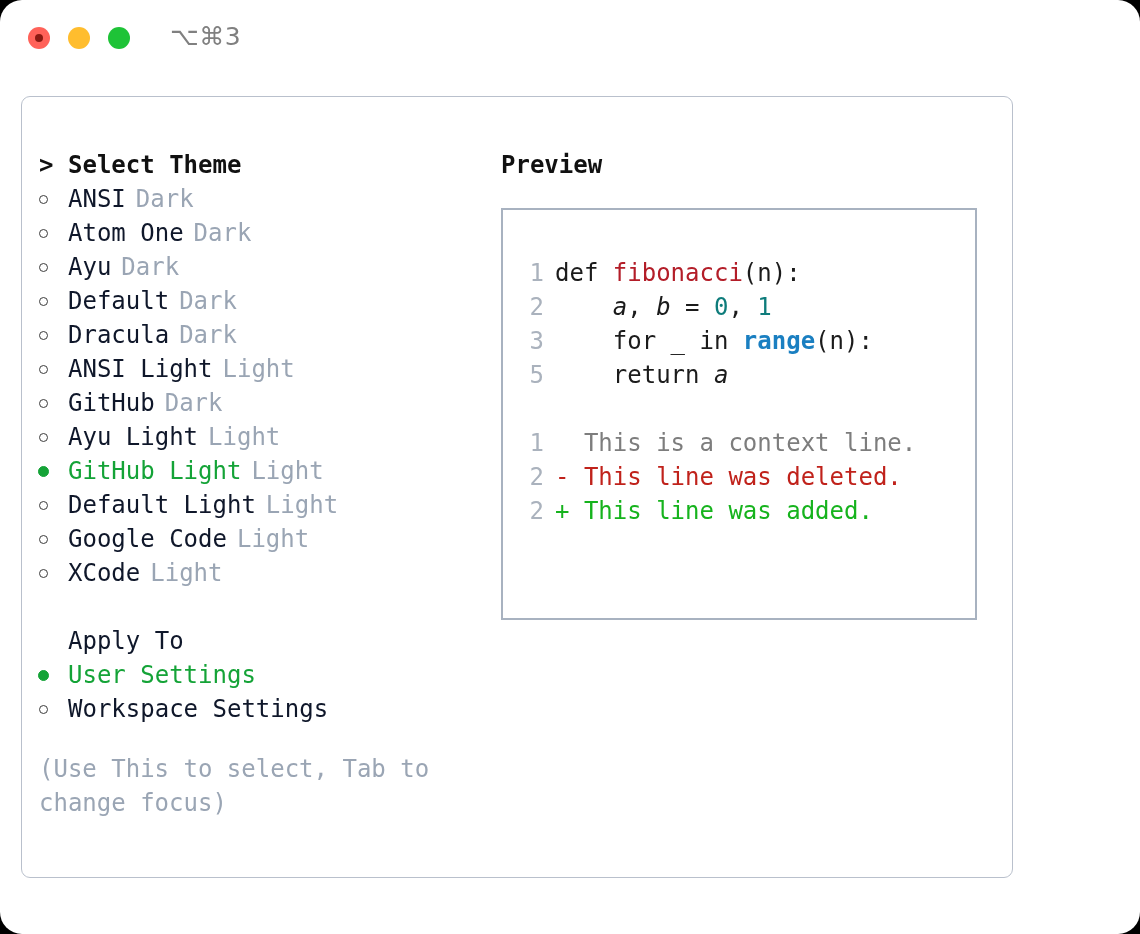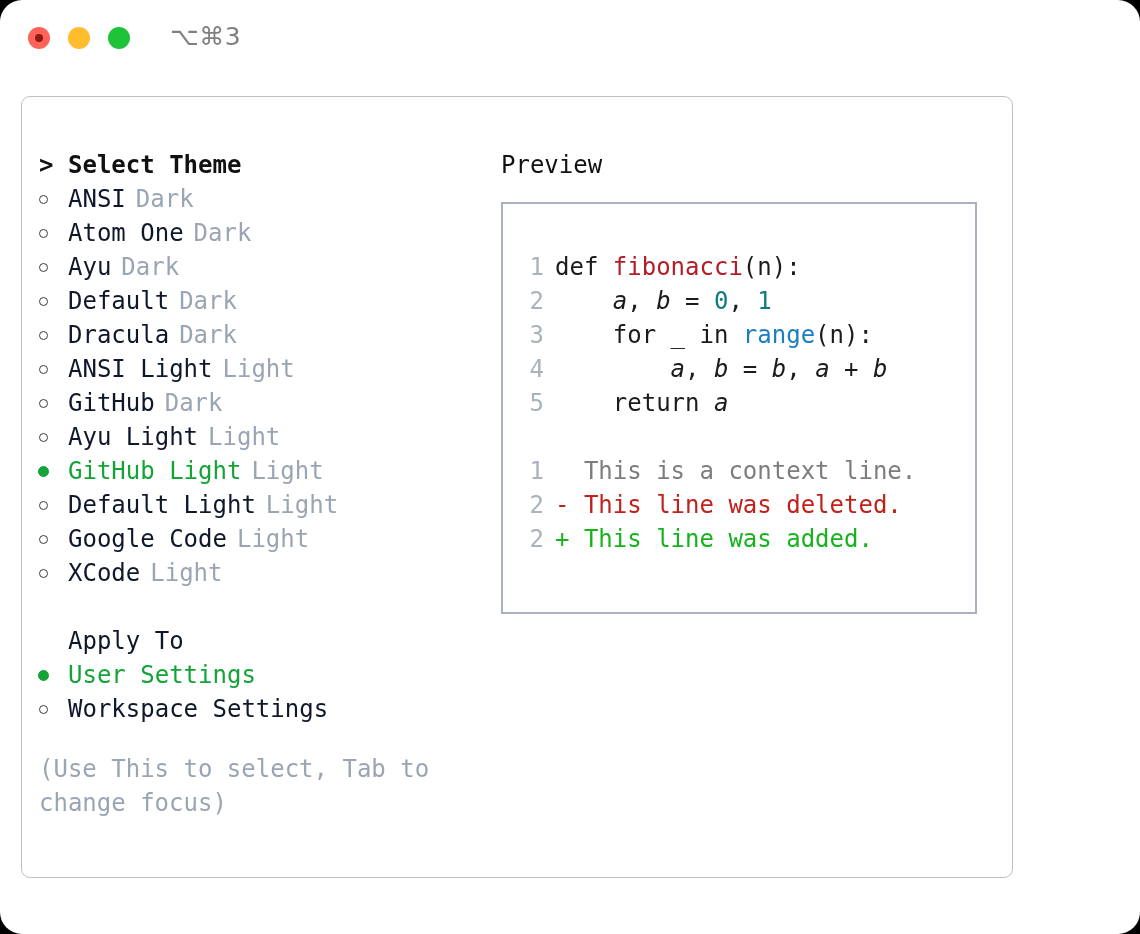--- a/index.html
+++ b/index.html
@@ -149,27 +149,27 @@
 
   
   #right-col {
     position: absolute;
     left: 479px;
     top: 51px;
     width: 490px;
   }
   #preview-title {
     font-size: 24px;
-    font-weight: normal;
+    font-weight: bold;
     color: #111111;
     height: 34px;
     line-height: 34px;
   }
   #preview-box {
-    margin-top: 20px;
+    margin-top: 26px;
     width: 476px;
     height: 412px;
     border: 2px solid #a8b2c0;
     box-sizing: border-box;
     background: #ffffff;
     position: relative;
   }
   #code-area {
     position: absolute;
     left: 19px;
@@ -186,21 +186,21 @@
     display: inline-block;
     width: 22px;
     text-align: right;
     color: #aab2bd;
     margin-right: 11px;
   }
   .tok-plain  { color: #1b1b1b; }
   .tok-kw     { color: #1b1b1b; }
   .tok-fn     { color: #b31d28; }
   .tok-num    { color: #0e7c7b; }
-  .tok-builtin{ color: #1a7fc1; }
+  .tok-builtin{ color: #1a7fc1; font-weight: bold; }
   .tok-var    { color: #1b1b1b; font-style: italic; }
   .diff-gap   { height: 34px; }
   .diff-ctx   { color: #7d7d7d; }
   .diff-del   { color: #c0221b; }
   .diff-add   { color: #16b31d; }
 </style>
 </head>
 <body>
 
 <div id="window">
@@ -249,21 +249,20 @@
       <div id="hint">(Use This to select, Tab to change focus)</div>
     </div>
 
     <div id="right-col">
       <div id="preview-title">Preview</div>
       <div id="preview-box">
         <div id="code-area">
             <div class="code-line"><span class="lineno">1</span><span class="tok-kw">def </span><span class="tok-fn">fibonacci</span><span class="tok-plain">(n):</span></div>
             <div class="code-line"><span class="lineno">2</span><span class="tok-plain">    </span><span class="tok-var">a</span><span class="tok-plain">, </span><span class="tok-var">b</span><span class="tok-plain"> = </span><span class="tok-num">0</span><span class="tok-plain">, </span><span class="tok-num">1</span></div>
             <div class="code-line"><span class="lineno">3</span><span class="tok-kw">    for _ in </span><span class="tok-builtin">range</span><span class="tok-plain">(n):</span></div>
-            <div class="code-line"><span class="lineno">4</span><span class="tok-plain">        </span><span class="tok-var">a</span><span class="tok-plain">, </span><span class="tok-var">b</span><span class="tok-plain"> = </span><span class="tok-var">b</span><span class="tok-plain">, </span><span class="tok-var">a</span><span class="tok-plain"> + </span><span class="tok-var">b</span></div>
             <div class="code-line"><span class="lineno">5</span><span class="tok-kw">    return </span><span class="tok-var">a</span></div>
             <div class="diff-gap"></div>
             <div class="code-line"><span class="lineno">1</span><span class="diff-ctx"> </span><span class="diff-ctx"> This is a context line.</span></div>
             <div class="code-line"><span class="lineno">2</span><span class="diff-del">-</span><span class="diff-del"> This line was deleted.</span></div>
             <div class="code-line"><span class="lineno">2</span><span class="diff-add">+</span><span class="diff-add"> This line was added.</span></div>
           </div>
       </div>
     </div>
 
   </div>

